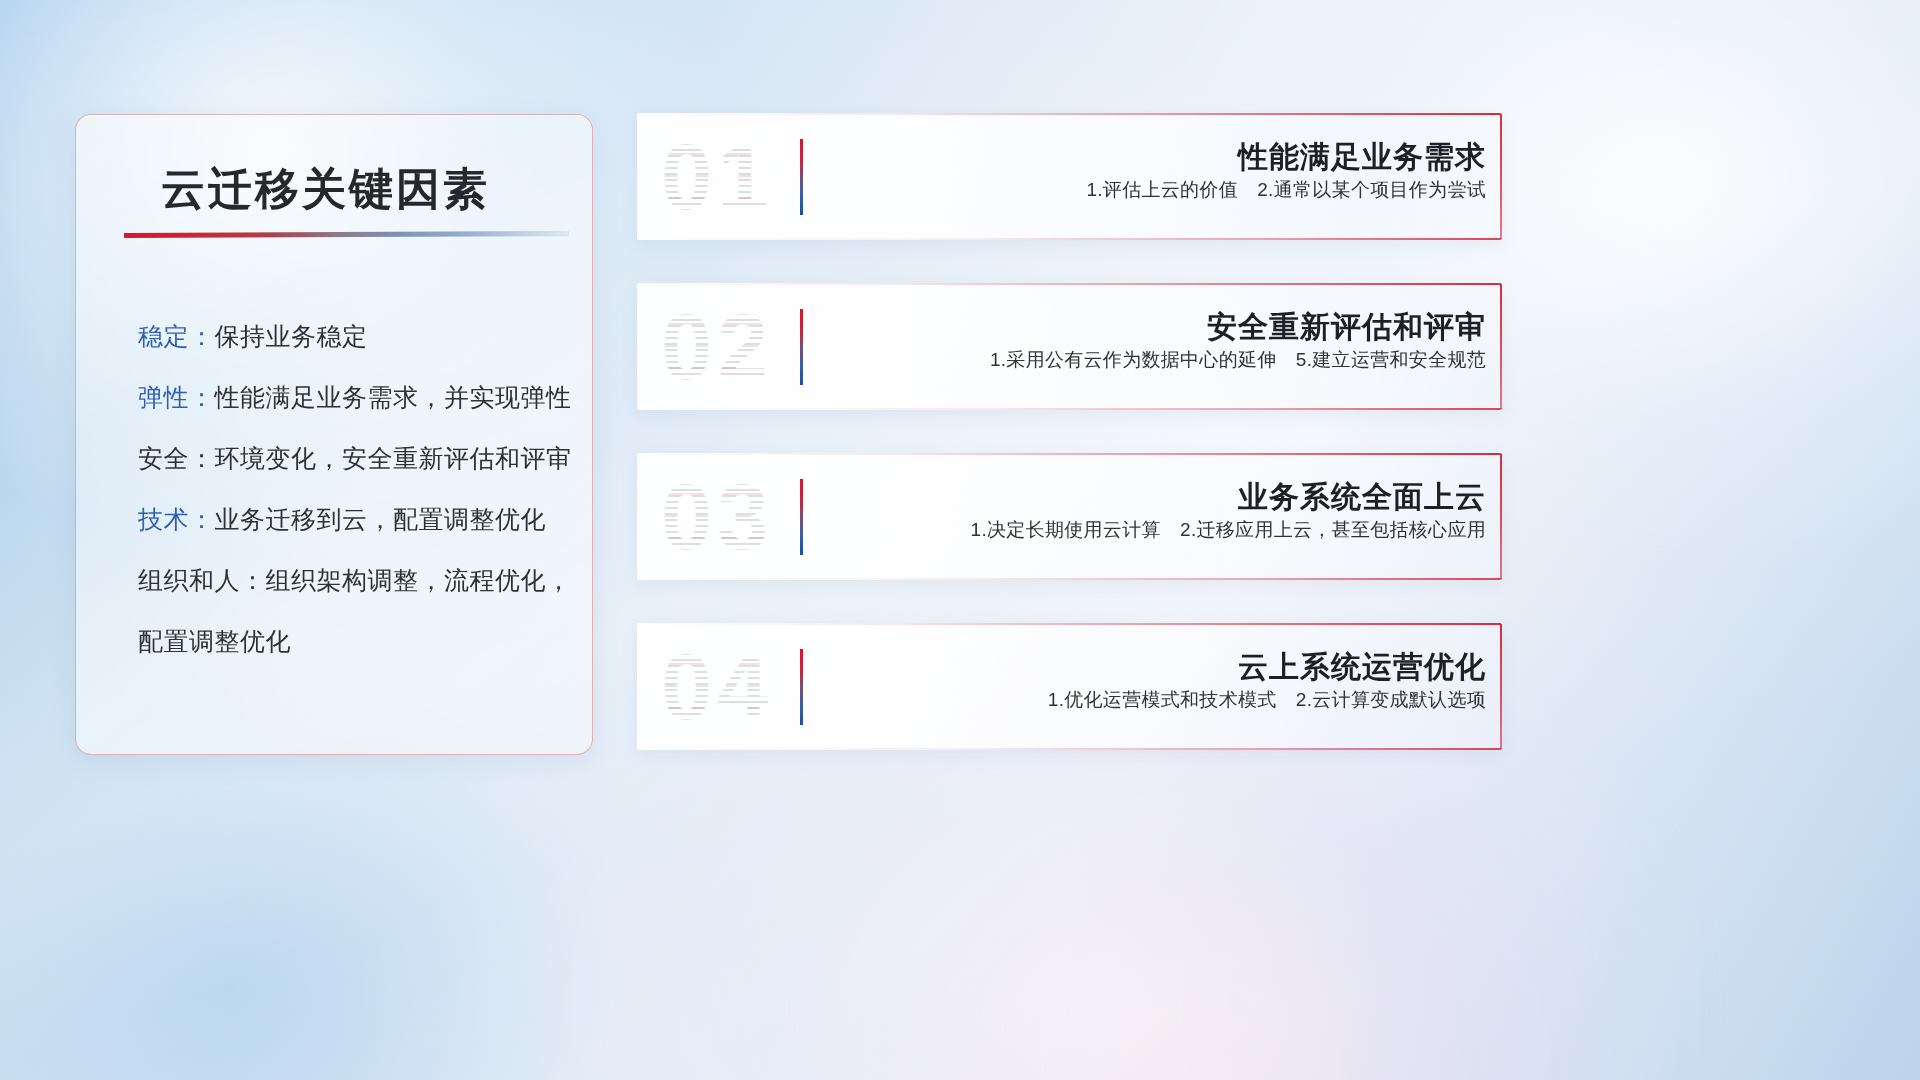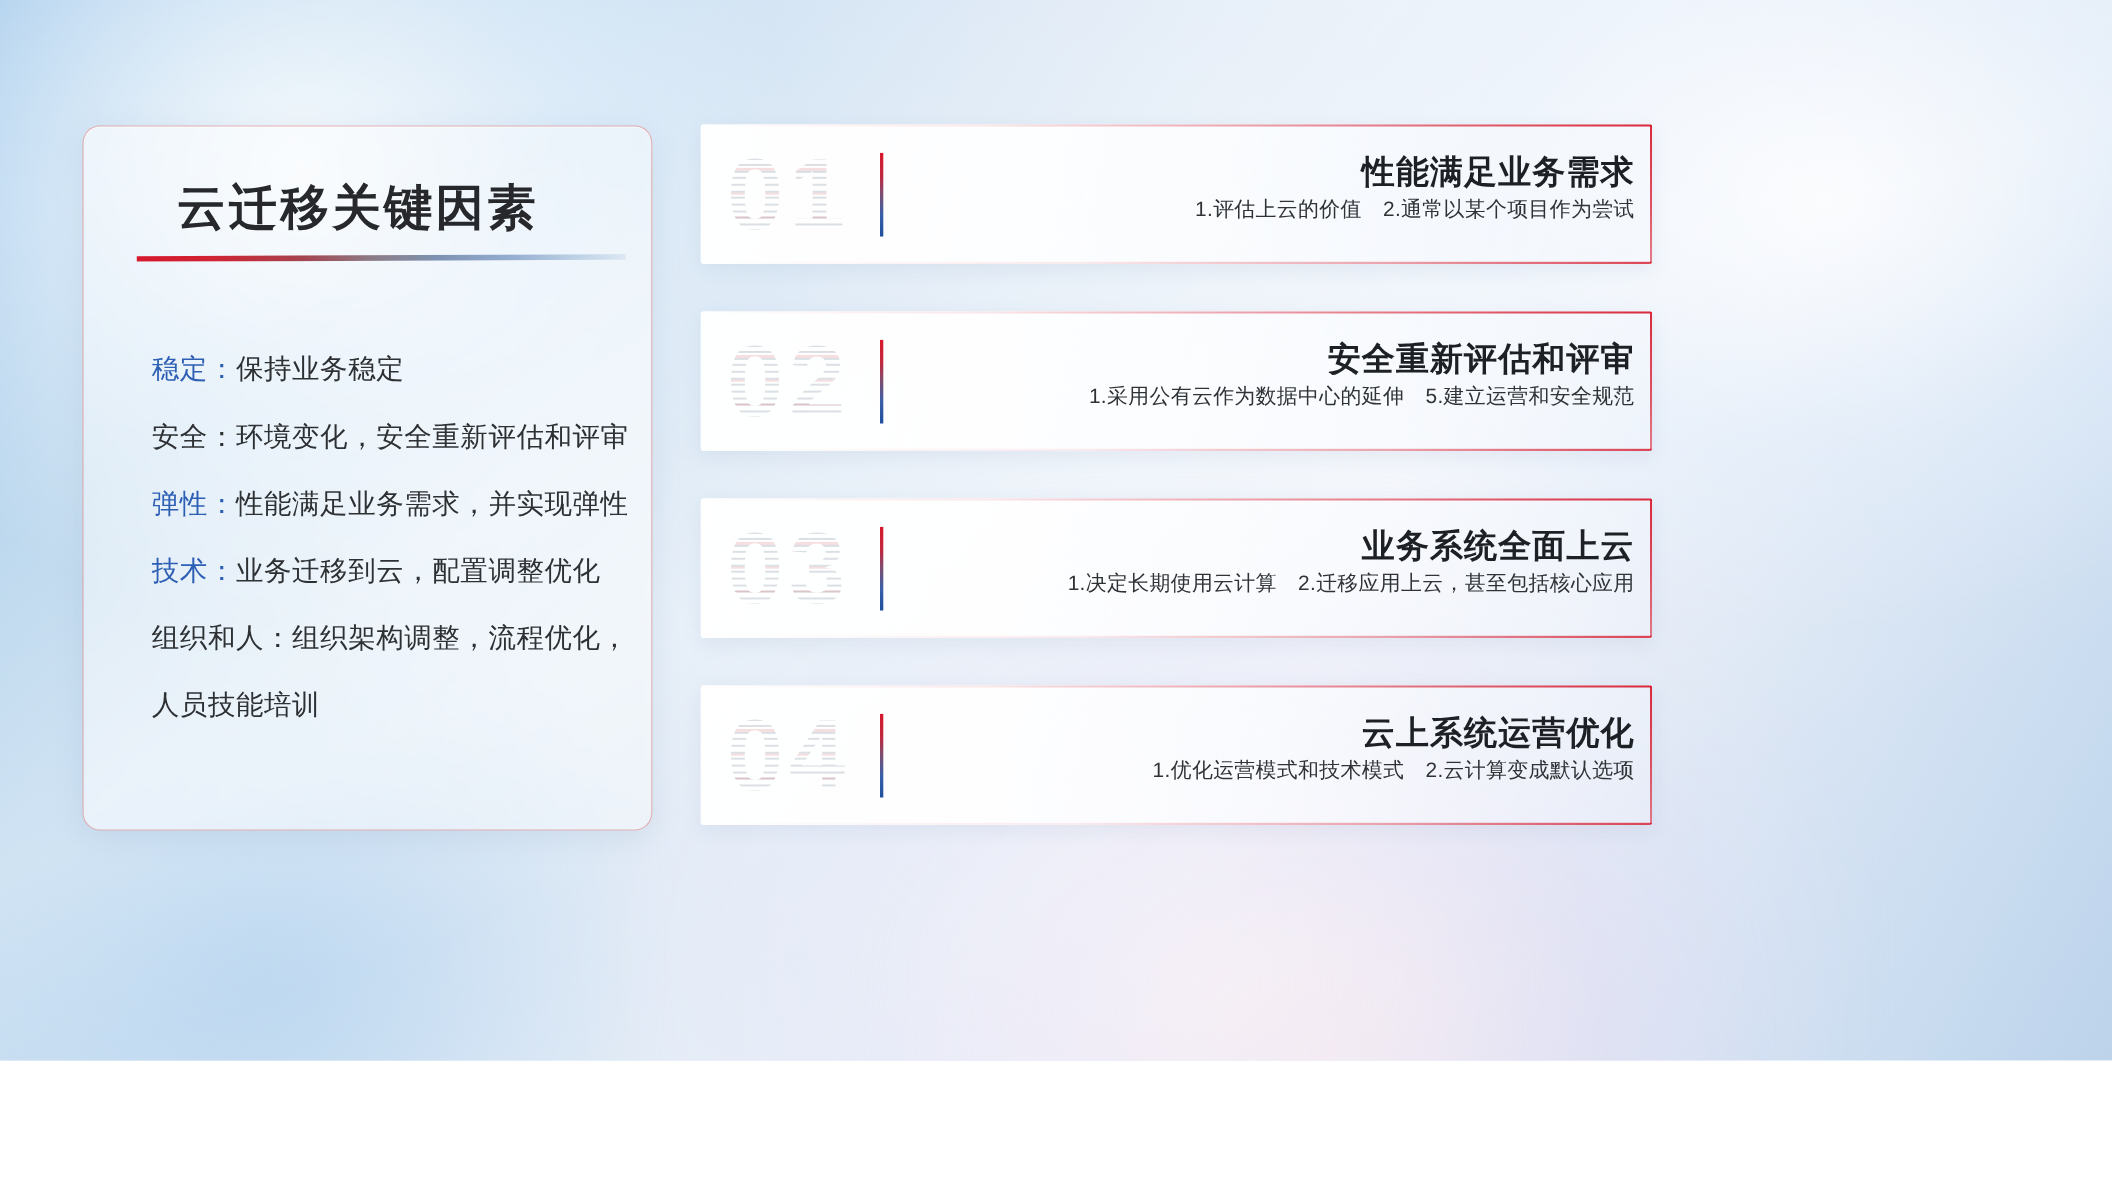--- a/index.html
+++ b/index.html
@@ -7,21 +7,21 @@
     padding: 0;
     width: 1920px;
     height: 1080px;
     overflow: hidden;
     font-family: "Liberation Sans", "DejaVu Sans", sans-serif;
   }
 
   #slide {
     position: relative;
     width: 1920px;
-    height: 964px;
+    height: 1080px;
     background: #cfe0f2;
     overflow: hidden;
   }
 
   
   .bg-base {
     position: absolute;
     inset: 0;
     background:
       linear-gradient(118deg,
@@ -317,37 +317,37 @@
 
     <div id="panel-underline"></div>
 
     <div id="panel-list">
 
       <div class="panel-line">
         <span class="lbl-blue">稳定：</span><span>保持业务稳定</span>
       </div>
 
       <div class="panel-line">
+        <span class="lbl-blue">弹性：</span><span>性能满足业务需求，并实现弹性</span>
+      </div>
+
+      <div class="panel-line">
         <span class="lbl-dark">安全：</span><span>环境变化，安全重新评估和评审</span>
       </div>
 
       <div class="panel-line">
-        <span class="lbl-blue">弹性：</span><span>性能满足业务需求，并实现弹性</span>
-      </div>
-
-      <div class="panel-line">
         <span class="lbl-blue">技术：</span><span>业务迁移到云，配置调整优化</span>
       </div>
 
       <div class="panel-line">
         <span class="lbl-dark">组织和人：</span><span>组织架构调整，流程优化，</span>
       </div>
 
       <div class="panel-line">
-        <span>人员技能培训</span>
+        <span>配置调整优化</span>
       </div>
 
     </div>
   </div>
 
   <div id="cards">
 
     <div class="card">
       <div class="card-edge-top"></div>
       <div class="card-edge-right"></div>

